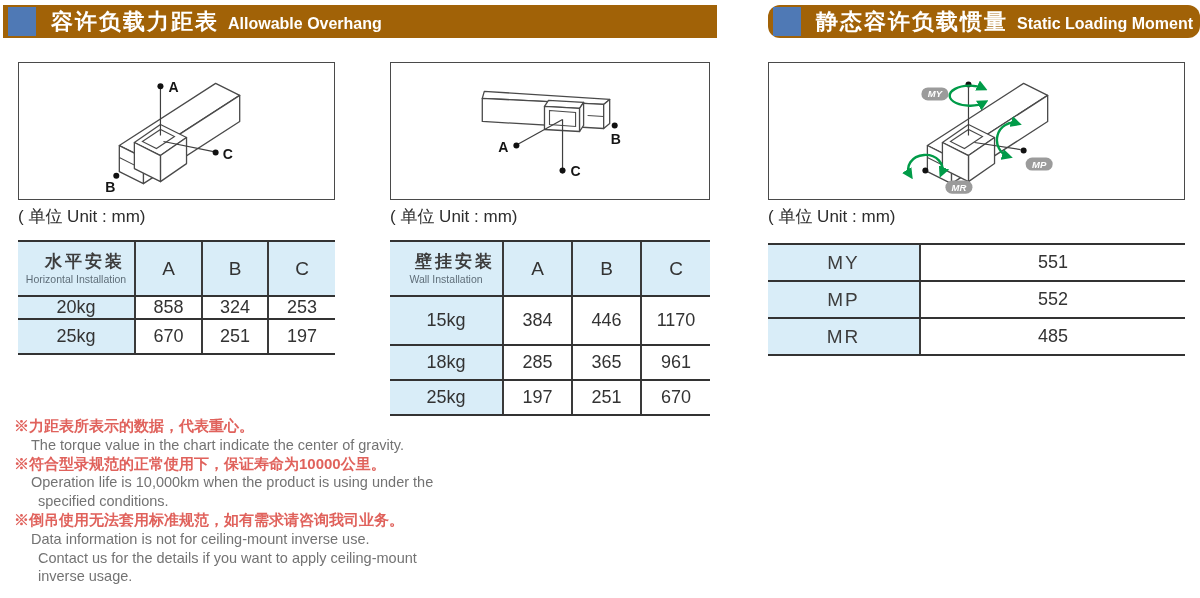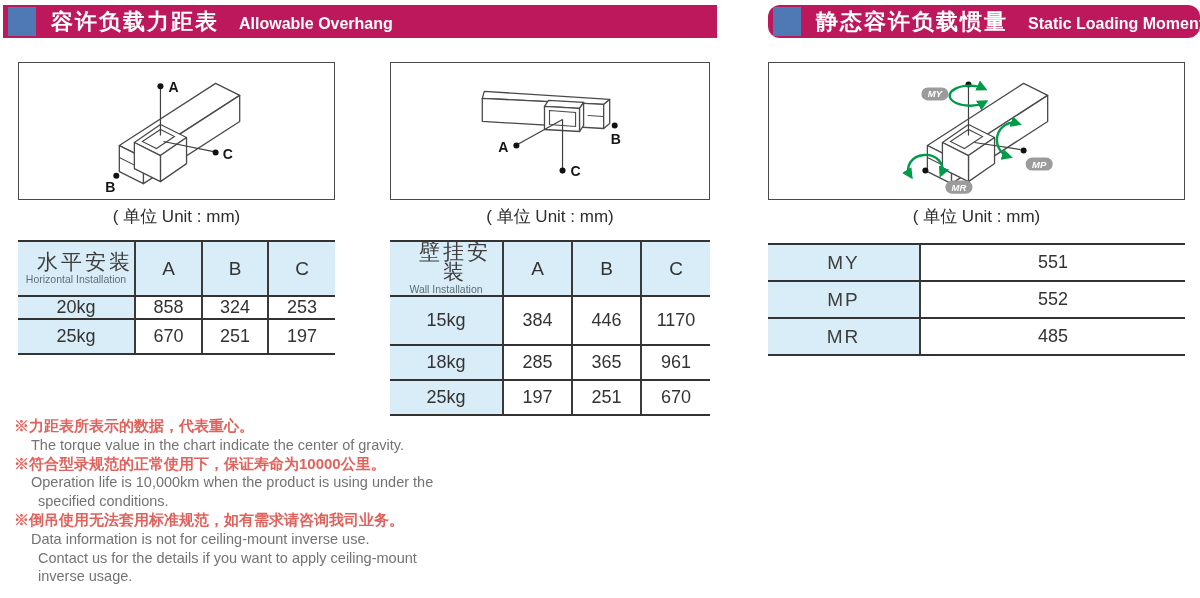--- a/index.html
+++ b/index.html
@@ -6,51 +6,51 @@
   html,body { margin:0; padding:0; }
   body {
     width:1200px; height:598px; position:relative;
     background:#ffffff; color:#3b3b3b;
     font-family:"Liberation Sans", sans-serif;
     overflow:hidden;
   }
   
   .section-header {
     position:absolute; top:5px; height:33px;
-    background:#be185d; color:#fff;
+    background:#a16207; color:#fff;
     display:flex; align-items:center;
   }
   .accent-sq { width:28px; height:29px; background:#4F79B5; margin-left:5px; flex:0 0 auto; }
   .h-zh { font-size:22px; font-weight:bold; margin-left:15px; letter-spacing:2px; white-space:nowrap; }
-  .h-en { font-size:16px; font-weight:bold; margin-left:20px; margin-top:4px; white-space:nowrap; }
+  .h-en { font-size:16px; font-weight:bold; margin-left:9px; margin-top:4px; white-space:nowrap; }
 
   
   .diagram-box {
     position:absolute; top:62px; height:138px; background:#fff;
     border:1.5px solid #4a4a4a;
   }
   .diagram-box svg { display:block; width:100%; height:100%; }
 
   .unit-label {
     position:absolute; top:205px; height:24px;
-    font-size:17px; color:#2d2d2d; text-align:center; white-space:nowrap;
+    font-size:17px; color:#2d2d2d; text-align:left; white-space:nowrap;
   }
 
   
   table.spec-table {
     position:absolute; border-collapse:collapse; table-layout:fixed;
     text-align:center; color:#333;
   }
   table.spec-table td, table.spec-table th {
     border-top:2px solid #333; border-bottom:2px solid #333;
     padding:0; font-weight:normal; vertical-align:middle;
   }
   table.spec-table td + td, table.spec-table th + th { border-left:2px solid #3a3a3a; }
   .cell-blue { background:#D9EDF8; }
-  .th-zh { font-size:21px; font-weight:normal; letter-spacing:3px; color:#3d3d3d; line-height:20px;margin-left:18px; }
+  .th-zh { font-size:17px; font-weight:bold; letter-spacing:3px; color:#3d3d3d; line-height:20px;margin-left:18px; }
   .th-en { font-size:10.5px; color:#5f6e79; line-height:12px; margin-top:1px; }
   .col-head { font-size:19px; color:#333; }
   .load-cell { font-size:18px; }
   .val-cell { font-size:18px; }
   .m-label { font-size:19px; letter-spacing:2px; font-weight:bold; color:#3d3d3d; }
   .m-value { font-size:18px; }
 
   
   .notes { position:absolute; left:14px; top:417px; width:600px; }
   .note-line { line-height:18.8px; white-space:nowrap; }

